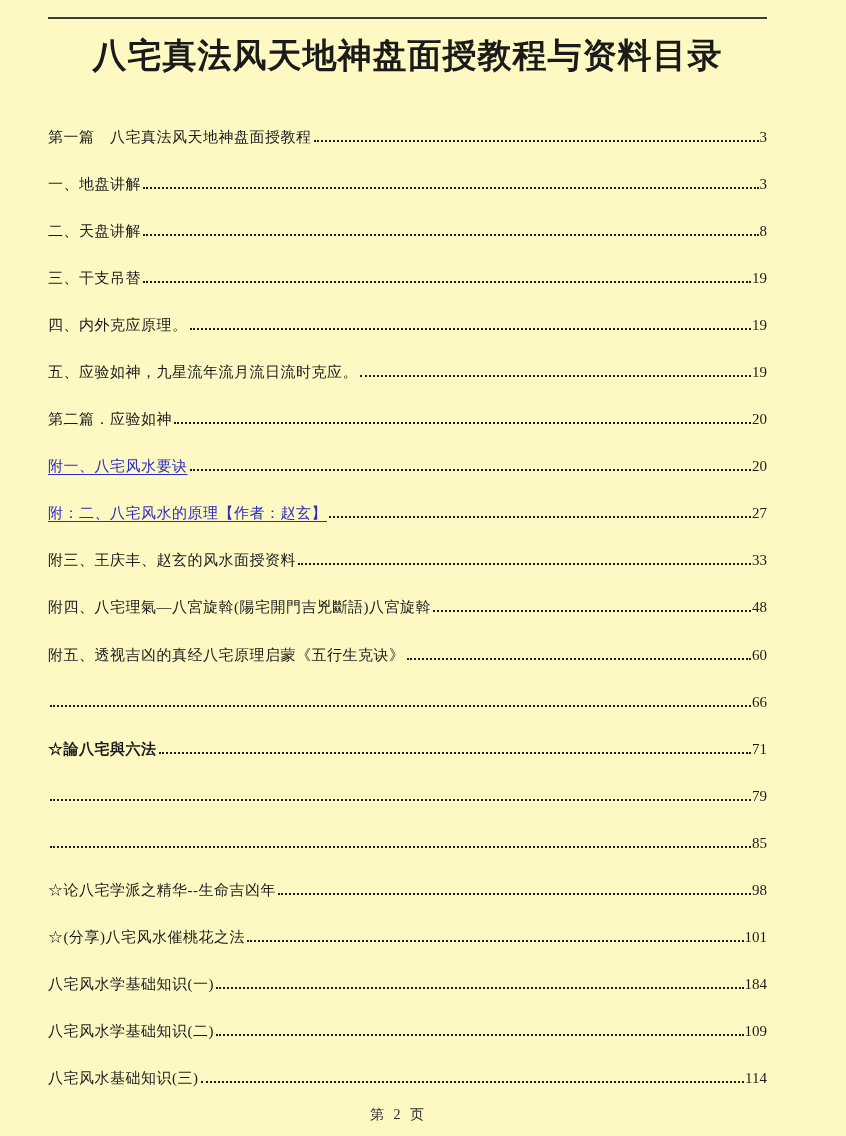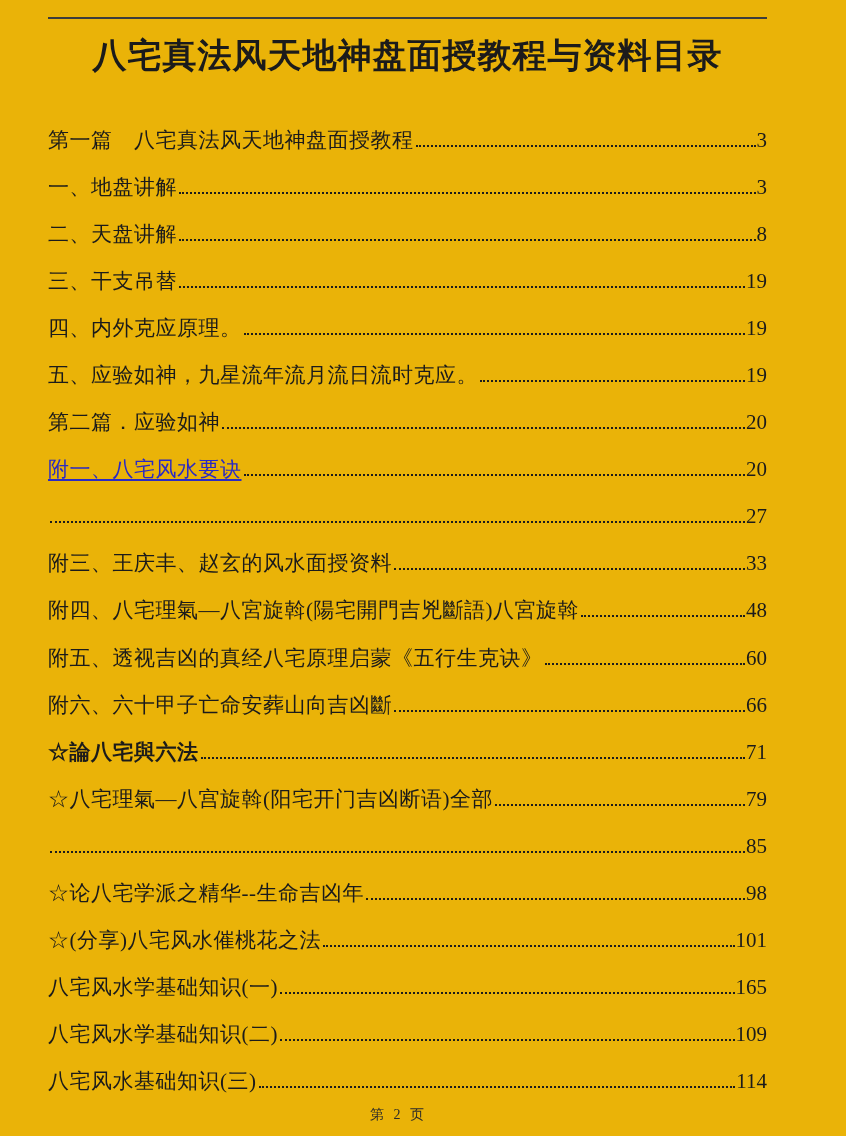--- a/index.html
+++ b/index.html
@@ -4,21 +4,21 @@
 <style>
   html, body {
     margin: 0;
     padding: 0;
     background: #ffffff;
   }
   .page {
     position: relative;
     width: 846px;
     height: 1136px;
-    background: #eab308;
+    background: #fef9c3;
     font-family: "Liberation Serif", "DejaVu Serif", serif;
     color: #1b1b1b;
     overflow: hidden;
     box-sizing: border-box;
     padding: 0 79px 0 48px;
   }
   .header-rule {
     margin-top: 17px;
     border-top: 2px solid #3c3c3c;
     height: 0;
@@ -32,21 +32,21 @@
     letter-spacing: 1px;
     white-space: nowrap;
   }
   .toc {
     margin-top: 52px;
   }
   .toc-row {
     display: flex;
     align-items: baseline;
     height: 47.1px;
-    font-size: 21px;
+    font-size: 15px;
     line-height: 1;
   }
   .toc-text {
     white-space: nowrap;
     letter-spacing: 0.5px;
   }
   .toc-row.bold .toc-text {
     font-weight: bold;
   }
   .toc-row.link .toc-text {
@@ -116,71 +116,70 @@
         <span class="toc-text">第二篇．应验如神</span>
         <span class="leader"></span>
         <span class="toc-page">20</span>
       </div>
       <div class="toc-row link">
         <span class="toc-text" style="color: rgb(42, 42, 196);">附一、八宅风水要诀</span>
         <span class="leader"></span>
         <span class="toc-page">20</span>
       </div>
       <div class="toc-row link">
+        <span class="toc-text" style="color: rgb(42, 42, 196);">附：二、八宅风水的原理【作者：赵玄】</span>
         <span class="leader"></span>
         <span class="toc-page">27</span>
       </div>
       <div class="toc-row normal">
         <span class="toc-text">附三、王庆丰、赵玄的风水面授资料</span>
         <span class="leader"></span>
         <span class="toc-page">33</span>
       </div>
       <div class="toc-row normal">
         <span class="toc-text">附四、八宅理氣—八宮旋斡(陽宅開門吉兇斷語)八宮旋斡</span>
         <span class="leader"></span>
         <span class="toc-page">48</span>
       </div>
       <div class="toc-row normal">
         <span class="toc-text">附五、透视吉凶的真经八宅原理启蒙《五行生克诀》</span>
         <span class="leader"></span>
         <span class="toc-page">60</span>
       </div>
       <div class="toc-row normal">
-        <span class="toc-text">附六、六十甲子亡命安葬山向吉凶斷</span>
         <span class="leader"></span>
         <span class="toc-page">66</span>
       </div>
       <div class="toc-row bold">
         <span class="toc-text">☆論八宅與六法</span>
         <span class="leader"></span>
         <span class="toc-page">71</span>
       </div>
       <div class="toc-row normal">
-        <span class="toc-text">☆八宅理氣—八宫旋斡(阳宅开门吉凶断语)全部</span>
         <span class="leader"></span>
         <span class="toc-page">79</span>
       </div>
       <div class="toc-row normal">
         <span class="leader"></span>
         <span class="toc-page">85</span>
       </div>
       <div class="toc-row normal">
         <span class="toc-text">☆论八宅学派之精华--生命吉凶年</span>
         <span class="leader"></span>
         <span class="toc-page">98</span>
       </div>
       <div class="toc-row normal">
         <span class="toc-text">☆(分享)八宅风水催桃花之法</span>
         <span class="leader"></span>
         <span class="toc-page">101</span>
       </div>
       <div class="toc-row normal">
         <span class="toc-text">八宅风水学基础知识(一)</span>
         <span class="leader"></span>
-        <span class="toc-page">165</span>
+        <span class="toc-page">184</span>
       </div>
       <div class="toc-row normal">
         <span class="toc-text">八宅风水学基础知识(二)</span>
         <span class="leader"></span>
         <span class="toc-page">109</span>
       </div>
       <div class="toc-row normal">
         <span class="toc-text">八宅风水基础知识(三)</span>
         <span class="leader"></span>
         <span class="toc-page">114</span>

